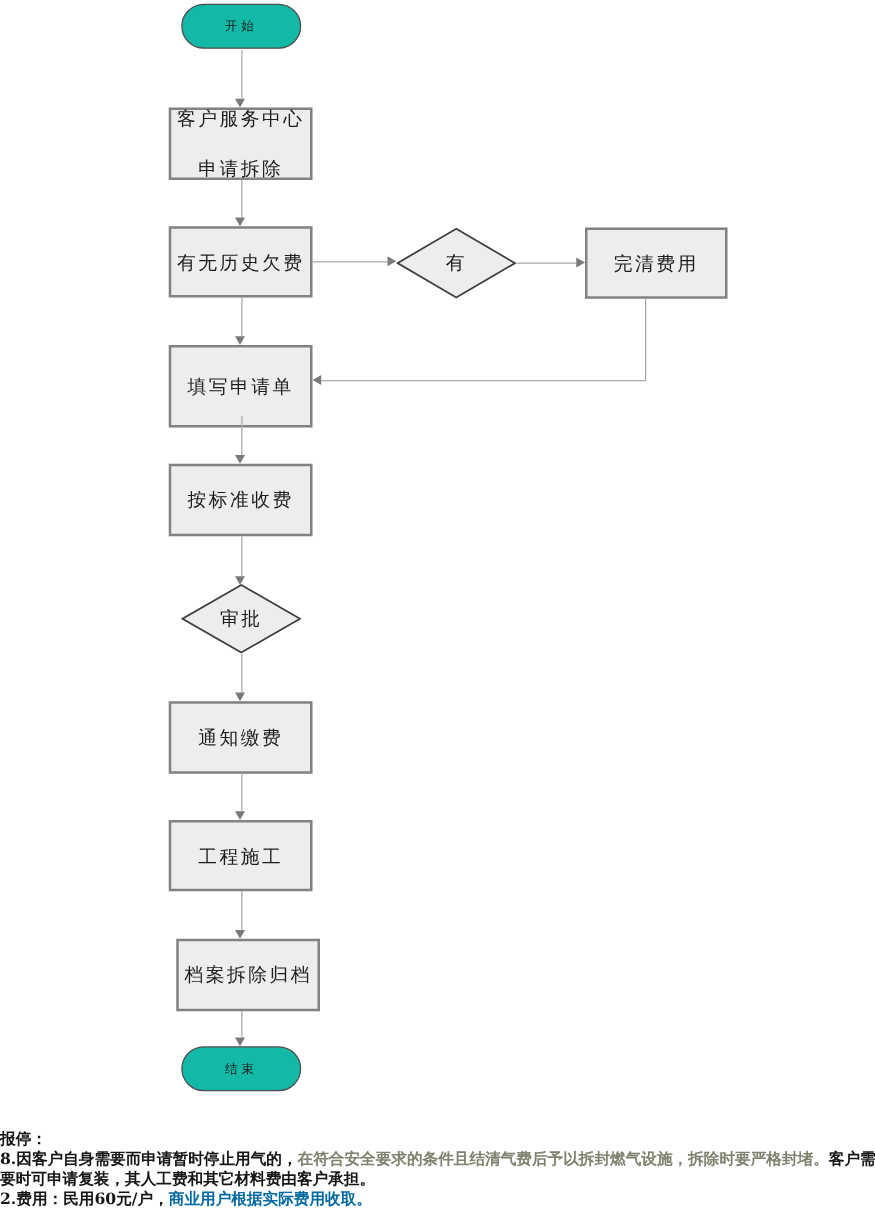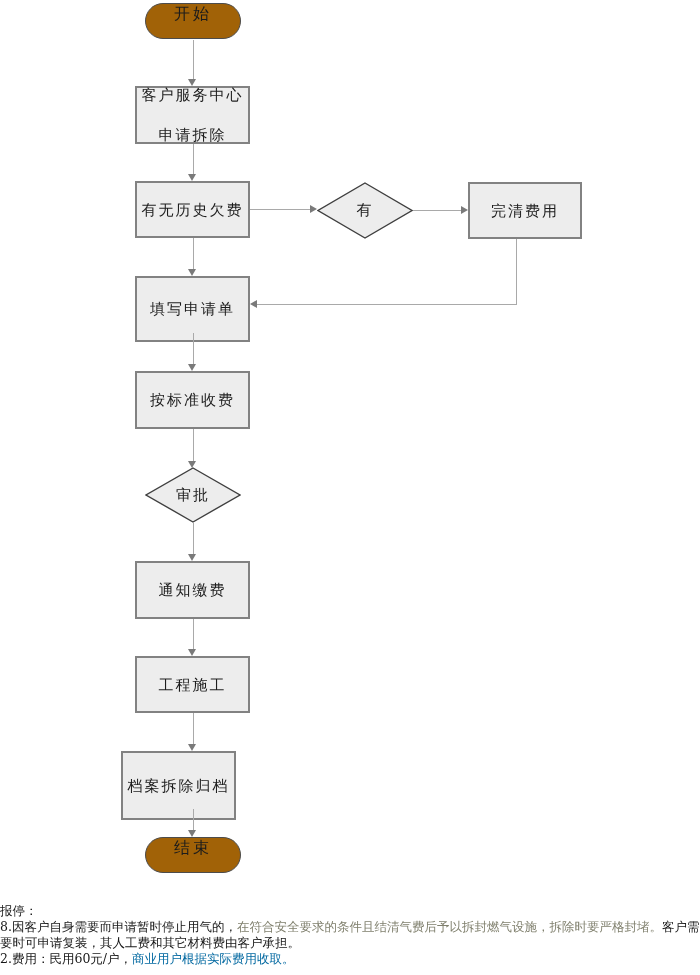--- a/index.html
+++ b/index.html
@@ -22,27 +22,27 @@
     justify-content: center;
     font-size: 15px;
     letter-spacing: 2px;
     color: #1c1c1c;
     text-align: center;
     line-height: 22px;
     gap: 18px;
   }
   .stadium {
     position: absolute;
-    background: #a16207;
+    background: #14b8a6;
     border: 1.5px solid #4c4c4c;
     border-radius: 19px;
     display: flex;
-    align-items: flex-start;
+    align-items: center;
     justify-content: center;
-    font-size: 16px;
+    font-size: 10px;
     letter-spacing: 3px;
     color: #1c1c1c;
   }
   .diamond-wrap { position: absolute; }
   .diamond-wrap svg { display: block; }
   .diamond-label {
     position: absolute;
     inset: 0;
     display: flex;
     align-items: center;
@@ -71,21 +71,21 @@
     border-bottom: 4.5px solid transparent;
     border-right: 7px solid #7a7a7a;
   }
   .notes {
     position: absolute;
     left: 0;
     top: 903px;
     width: 700px;
     font-size: 12.5px;
     line-height: 16px;
-    font-weight: normal;
+    font-weight: bold;
     color: #161616;
     white-space: nowrap;
   }
   .notes .gray-olive { color: #80806e; }
   .notes .gray-light { color: #0369a1; }
 </style>
 </head>
 <body>
 
 <div id="canvas">
@@ -164,21 +164,21 @@
   <div class="vline" style="left:193px; top:619px; height:30px;"></div>
   <div class="arrow-down" style="left:188px; top:649px;"></div>
 
   <div class="node" style="left:135px; top:656px; width:115px; height:57px;">
       <span>工程施工</span>
     </div>
 
   <div class="vline" style="left:193px; top:713px; height:31px;"></div>
   <div class="arrow-down" style="left:188px; top:744px;"></div>
 
-  <div class="node" style="left:121px; top:751px; width:115px; height:69px;text-align:right;">
+  <div class="node" style="left:141px; top:751px; width:115px; height:58px;text-align:right;">
       <span>档案拆除归档</span>
     </div>
 
   <div class="vline" style="left:193px; top:809px; height:21px;"></div>
   <div class="arrow-down" style="left:188px; top:830px;"></div>
 
   <div class="stadium" style="left:145px; top:837px; width:96px; height:36px;">
       <span>结束</span>
     </div>
 

